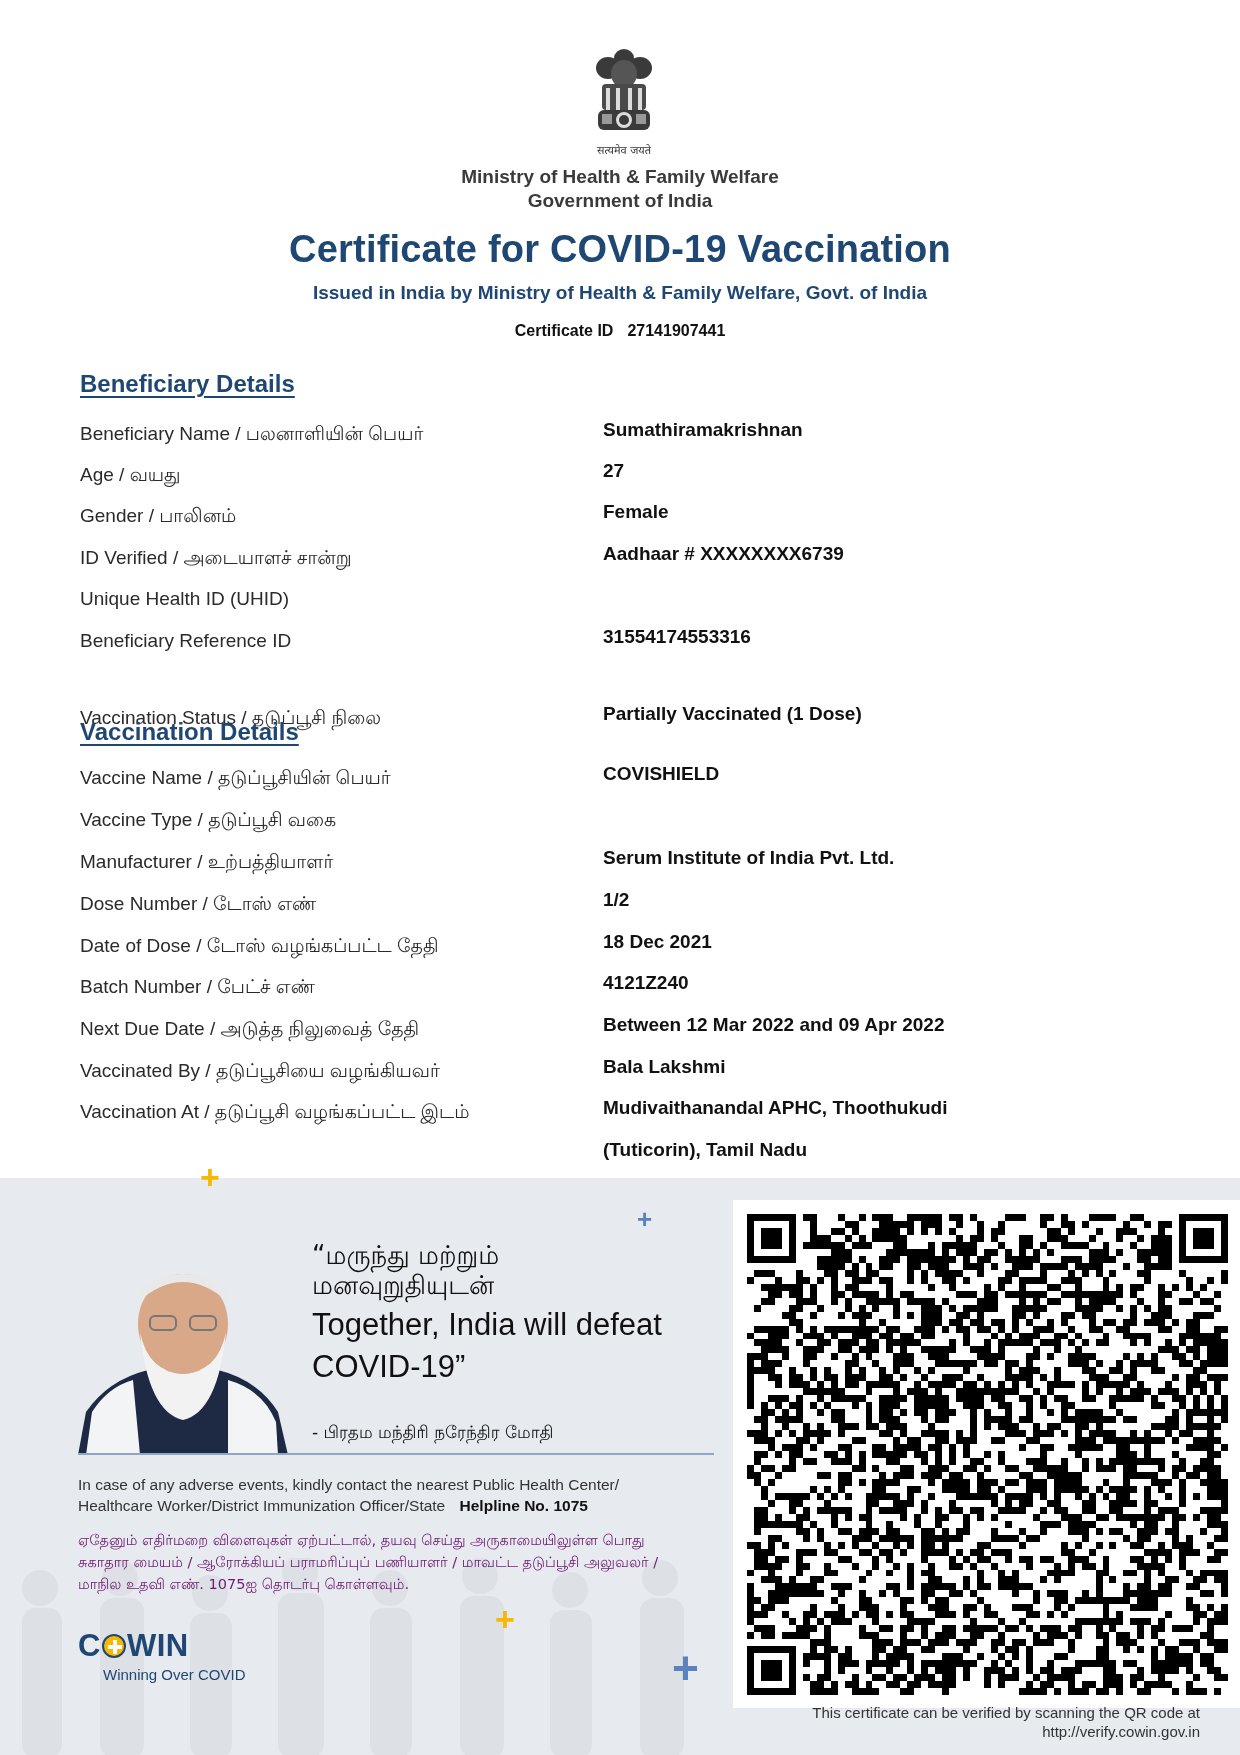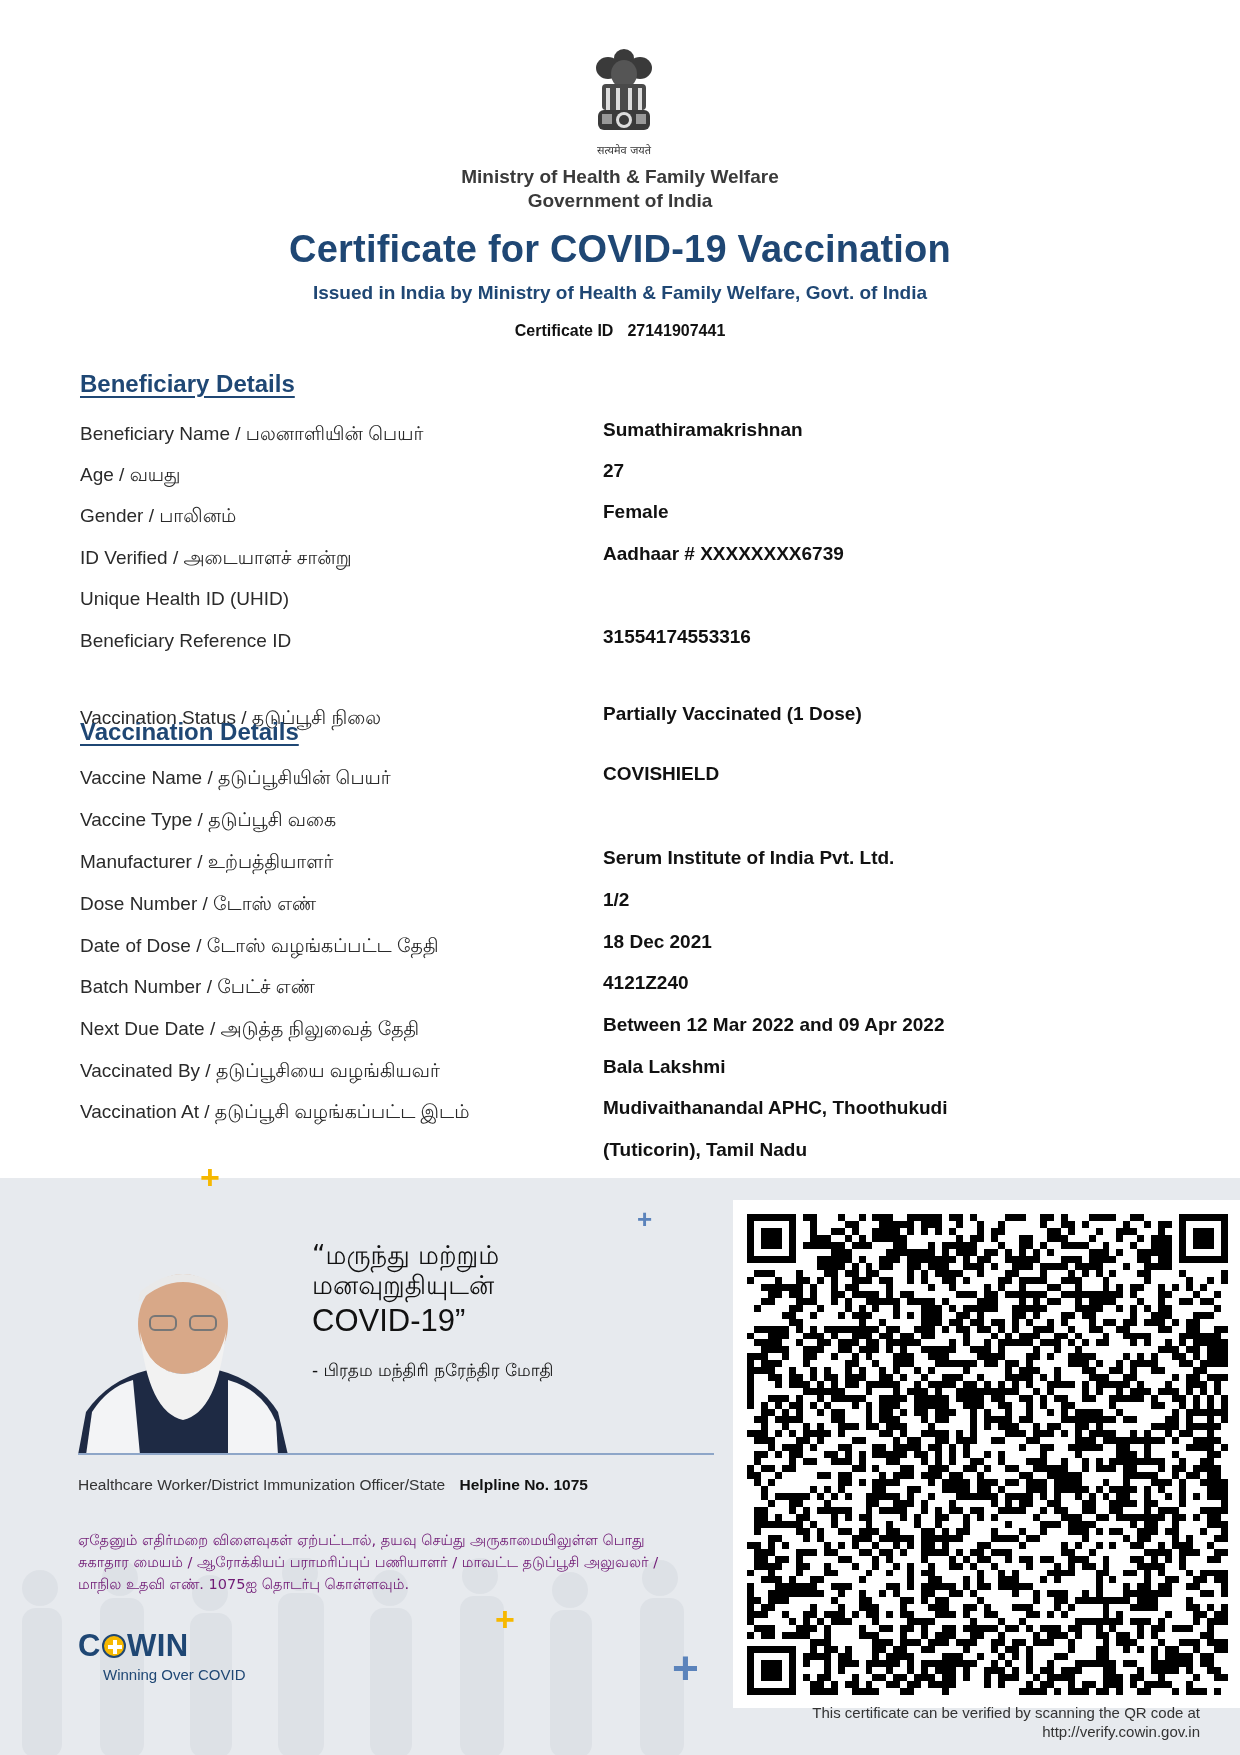--- a/index.html
+++ b/index.html
@@ -22,21 +22,21 @@
   .band { position:absolute; left:0; top:1178px; width:1240px; height:577px; background:#e7eaee; overflow:hidden; }
   .silhouettes { position:absolute; left:0; top:380px; width:730px; height:200px; }
   .plus { position:absolute; font-weight:bold; line-height:1; }
   .plus.yellow { color:#f6b800; }
   .plus.blue { color:#5b83bb; }
 
   .portrait { position:absolute; left:78px; top:1262px; width:210px; height:193px; }
   .quote { position:absolute; left:312px; top:1240px; width:400px; color:#111; }
   .quote .ta { font-size:26px; line-height:30px; font-family:"DejaVu Sans", sans-serif; font-weight:normal; }
   .quote .en { font-size:31px; line-height:42px; margin-top:4px; }
-  .quote .by { font-size:17px; margin-top:18px; font-family:"DejaVu Sans", sans-serif; }
+  .quote .by { font-size:17px; margin-top:34px; font-family:"DejaVu Sans", sans-serif; }
   .divider { position:absolute; left:78px; top:1453px; width:636px; height:2px; background:#8ea6c8; }
 
   .adverse-en { position:absolute; left:78px; top:1474px; width:640px; font-size:15.5px; line-height:21px; color:#333; }
   .adverse-en b { color:#111;padding-left:10px; }
   .adverse-ta { position:absolute; left:78px; top:1529px; width:640px; font-size:14.5px; line-height:22px; color:#701a75; font-family:"DejaVu Sans", sans-serif; }
 
   .cowin { position:absolute; left:78px; top:1628px; }
   .cowin .logo { font-size:31px; font-weight:bold; color:#1f4774; letter-spacing:0.5px; display:flex; align-items:center; }
   .cowin .logo .o { display:inline-block; width:24px; height:24px; border-radius:50%; background:#f6b800; border:2px solid #1f4774; position:relative; margin:0 1px; }
   .cowin .logo .o::before, .cowin .logo .o::after { content:""; position:absolute; background:#fff; }
@@ -187,27 +187,29 @@
   <ellipse cx="105" cy="62" rx="45" ry="50" fill="#d8a888"></ellipse>
   <path d="M60 40 Q105 0 150 40 L148 30 Q105 -6 62 30 Z" fill="#e9e9e9"></path>
   <path d="M62 70 Q70 150 105 158 Q140 150 148 70 Q140 110 105 112 Q70 110 62 70 Z" fill="#f2f2f2"></path>
   <rect x="72" y="54" width="26" height="14" rx="5" fill="none" stroke="#777" stroke-width="2"></rect>
   <rect x="112" y="54" width="26" height="14" rx="5" fill="none" stroke="#777" stroke-width="2"></rect>
 </svg>
 
 <div class="quote">
   <div class="ta">“மருந்து மற்றும்</div>
   <div class="ta">மனவுறுதியுடன்</div>
+  <div class="en">Together, India will defeat</div>
   <div class="en" style="margin-top:0;">COVID-19”</div>
   <div class="by">- பிரதம மந்திரி நரேந்திர மோதி</div>
 </div>
 
 <div class="divider"></div>
 
 <div class="adverse-en">
+  <div>In case of any adverse events, kindly contact the nearest Public Health Center/</div>
   <div><span>Healthcare Worker/District Immunization Officer/State </span><b>Helpline No. 1075</b></div>
 </div>
 
 <div class="adverse-ta">
   <div>ஏதேனும் எதிர்மறை விளைவுகள் ஏற்பட்டால், தயவு செய்து அருகாமையிலுள்ள பொது</div>
   <div>சுகாதார மையம் / ஆரோக்கியப் பராமரிப்புப் பணியாளர் / மாவட்ட தடுப்பூசி அலுவலர் /</div>
   <div>மாநில உதவி எண். 1075ஐ தொடர்பு கொள்ளவும்.</div>
 </div>
 
 <div class="cowin">

